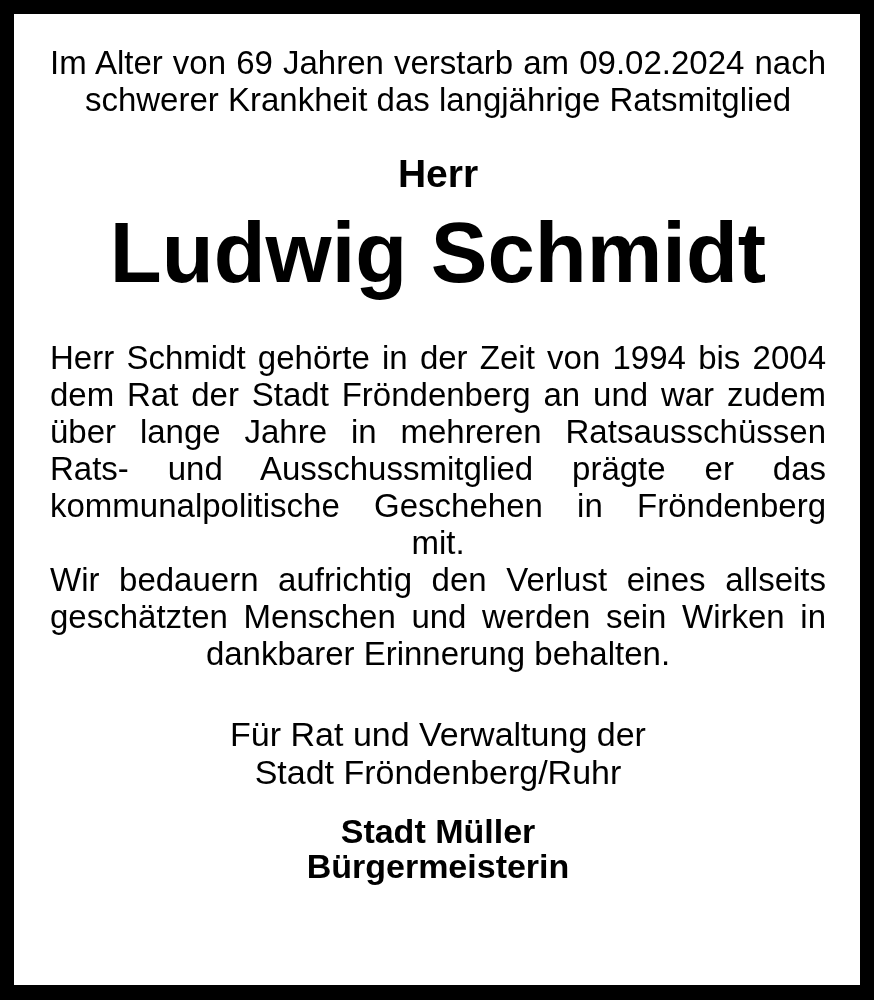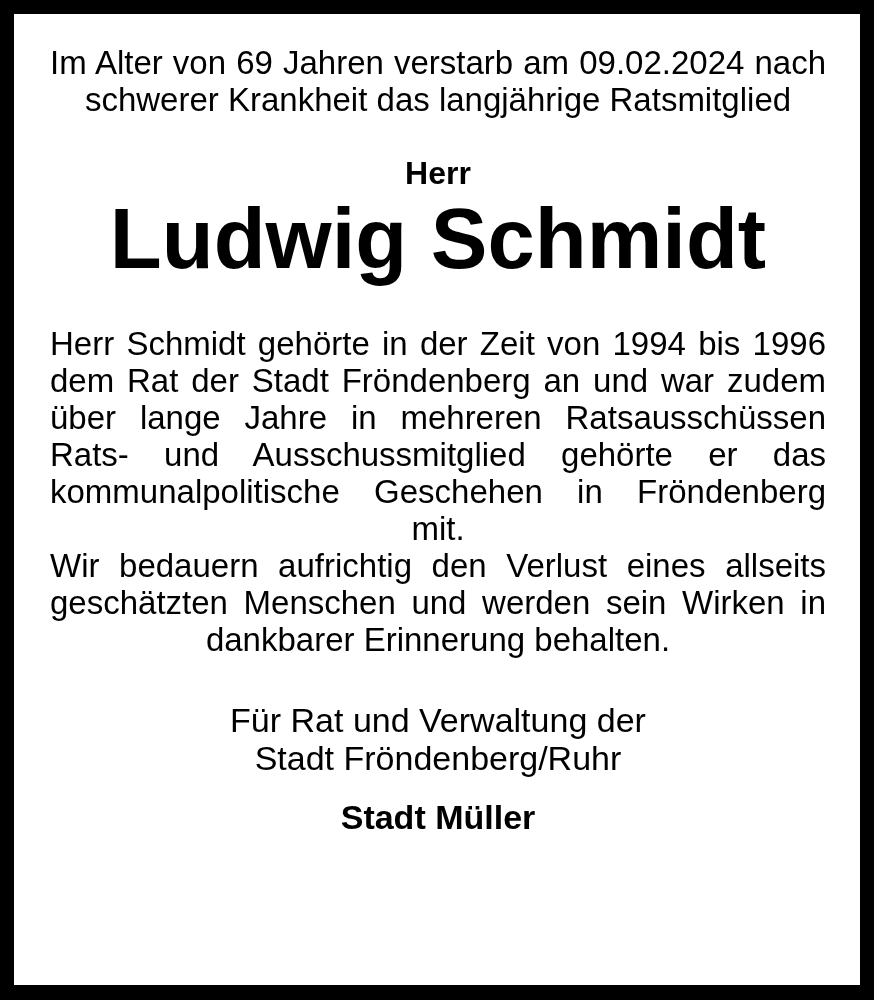--- a/index.html
+++ b/index.html
@@ -37,27 +37,27 @@
   .line {
     text-align: center;
   }
   .jl {
     text-align: justify;
     text-align-last: justify;
     -moz-text-align-last: justify;
   }
   .salutation {
     margin-top: 37px;
-    font-size: 32px;
+    font-size: 39px;
     line-height: 37px;
     font-weight: bold;
     text-align: center;
   }
   .name {
-    margin: 4px 0 0 0;
+    margin: 18px 0 0 0;
     font-size: 85px;
     line-height: 86px;
     font-weight: bold;
     text-align: center;
     white-space: nowrap;
   }
   .bodytext {
     margin-top: 43px;
     font-size: 33px;
     line-height: 37px;
@@ -87,37 +87,38 @@
       <div class="line jl">Im Alter von 69 Jahren verstarb am 09.02.2024 nach</div>
       <div class="line">schwerer Krankheit das langjährige Ratsmitglied</div>
     </div>
 
     <div class="salutation">Herr</div>
 
     <h1 class="name">Ludwig Schmidt</h1>
 
     <div class="bodytext">
       <div class="para">
-        <div class="line jl">Herr Schmidt gehörte in der Zeit von 1994 bis 1996</div>
+        <div class="line jl">Herr Schmidt gehörte in der Zeit von 1994 bis 2004</div>
         <div class="line jl">dem Rat der Stadt Fröndenberg an und war zudem</div>
         <div class="line jl">über lange Jahre in mehreren Ratsausschüssen</div>
-        <div class="line jl">Rats- und Ausschussmitglied gehörte er das</div>
+        <div class="line jl">Rats- und Ausschussmitglied prägte er das</div>
         <div class="line jl">kommunalpolitische Geschehen in Fröndenberg</div>
         <div class="line">mit.</div>
       </div>
       <div class="para">
         <div class="line jl">Wir bedauern aufrichtig den Verlust eines allseits</div>
         <div class="line jl">geschätzten Menschen und werden sein Wirken in</div>
         <div class="line">dankbarer Erinnerung behalten.</div>
       </div>
     </div>
 
     <div class="closing-org">
       <div class="line" style="text-align:center">Für Rat und Verwaltung der</div>
       <div class="line" style="text-align:center">Stadt Fröndenberg/Ruhr</div>
     </div>
 
     <div class="signer">
       <div class="line" style="text-align:center">Stadt Müller</div>
+      <div class="line" style="text-align:center">Bürgermeisterin</div>
     </div>
 
   </div>
 </div>
 
 </body></html>

